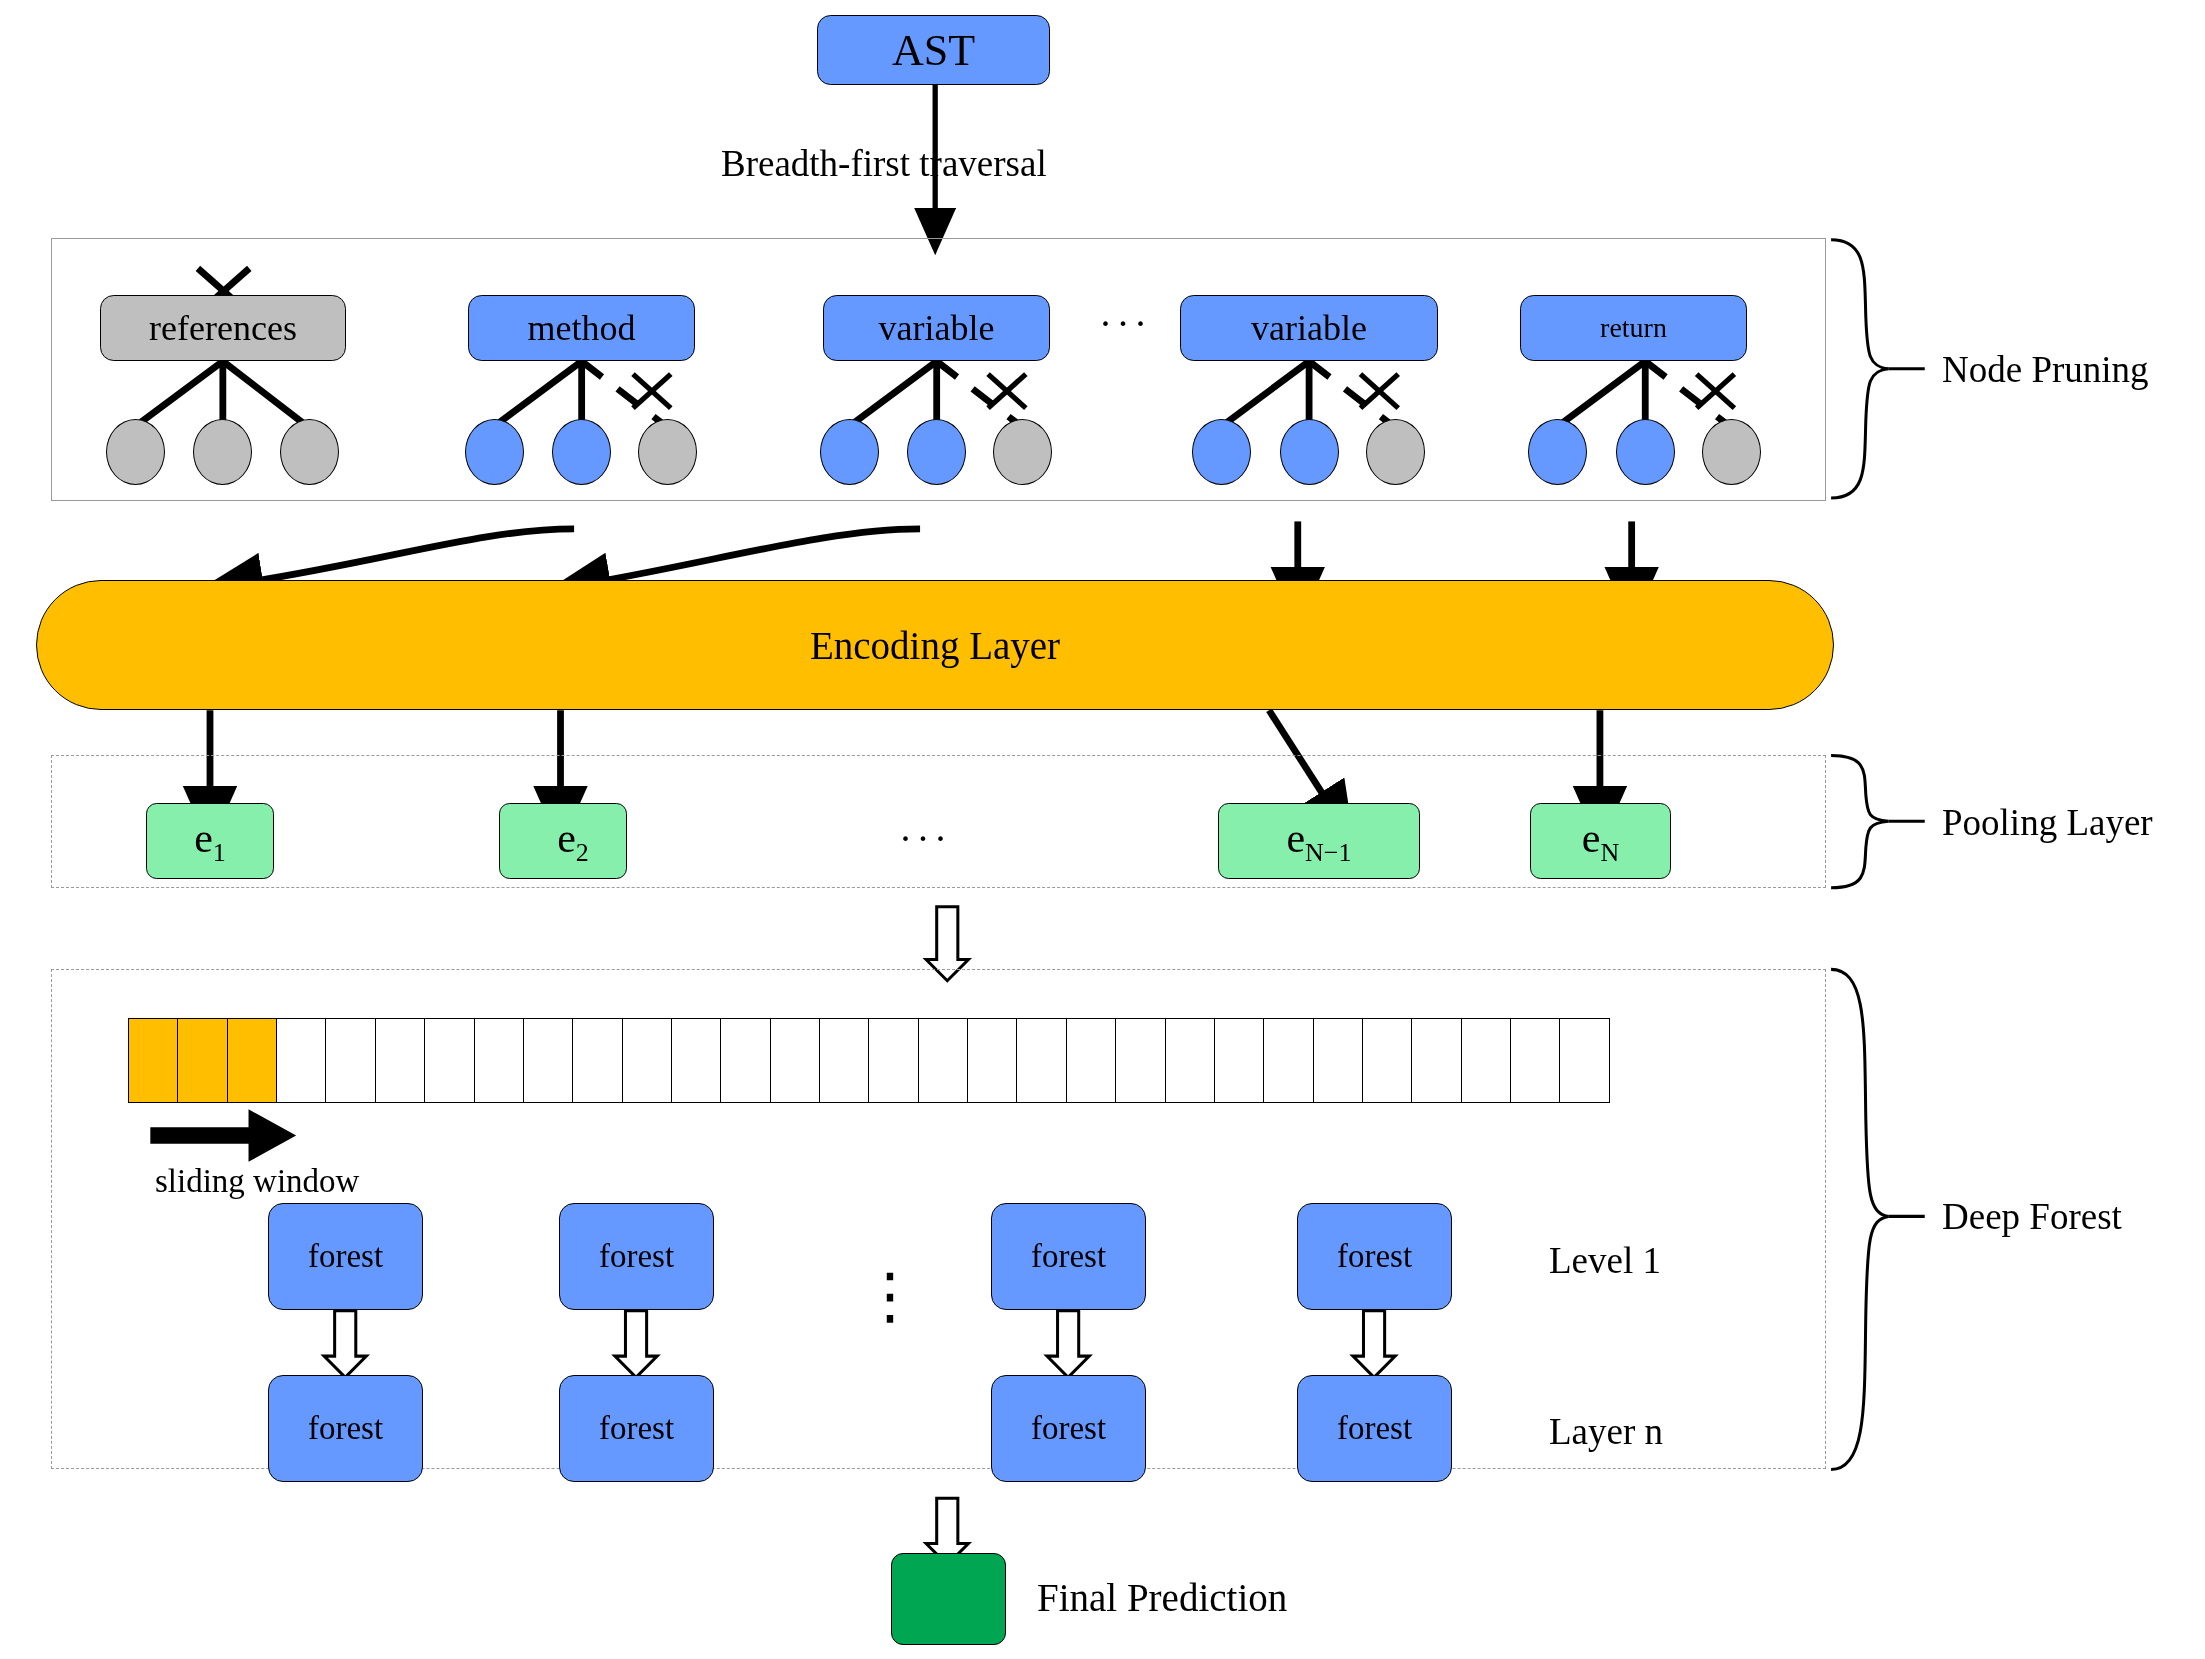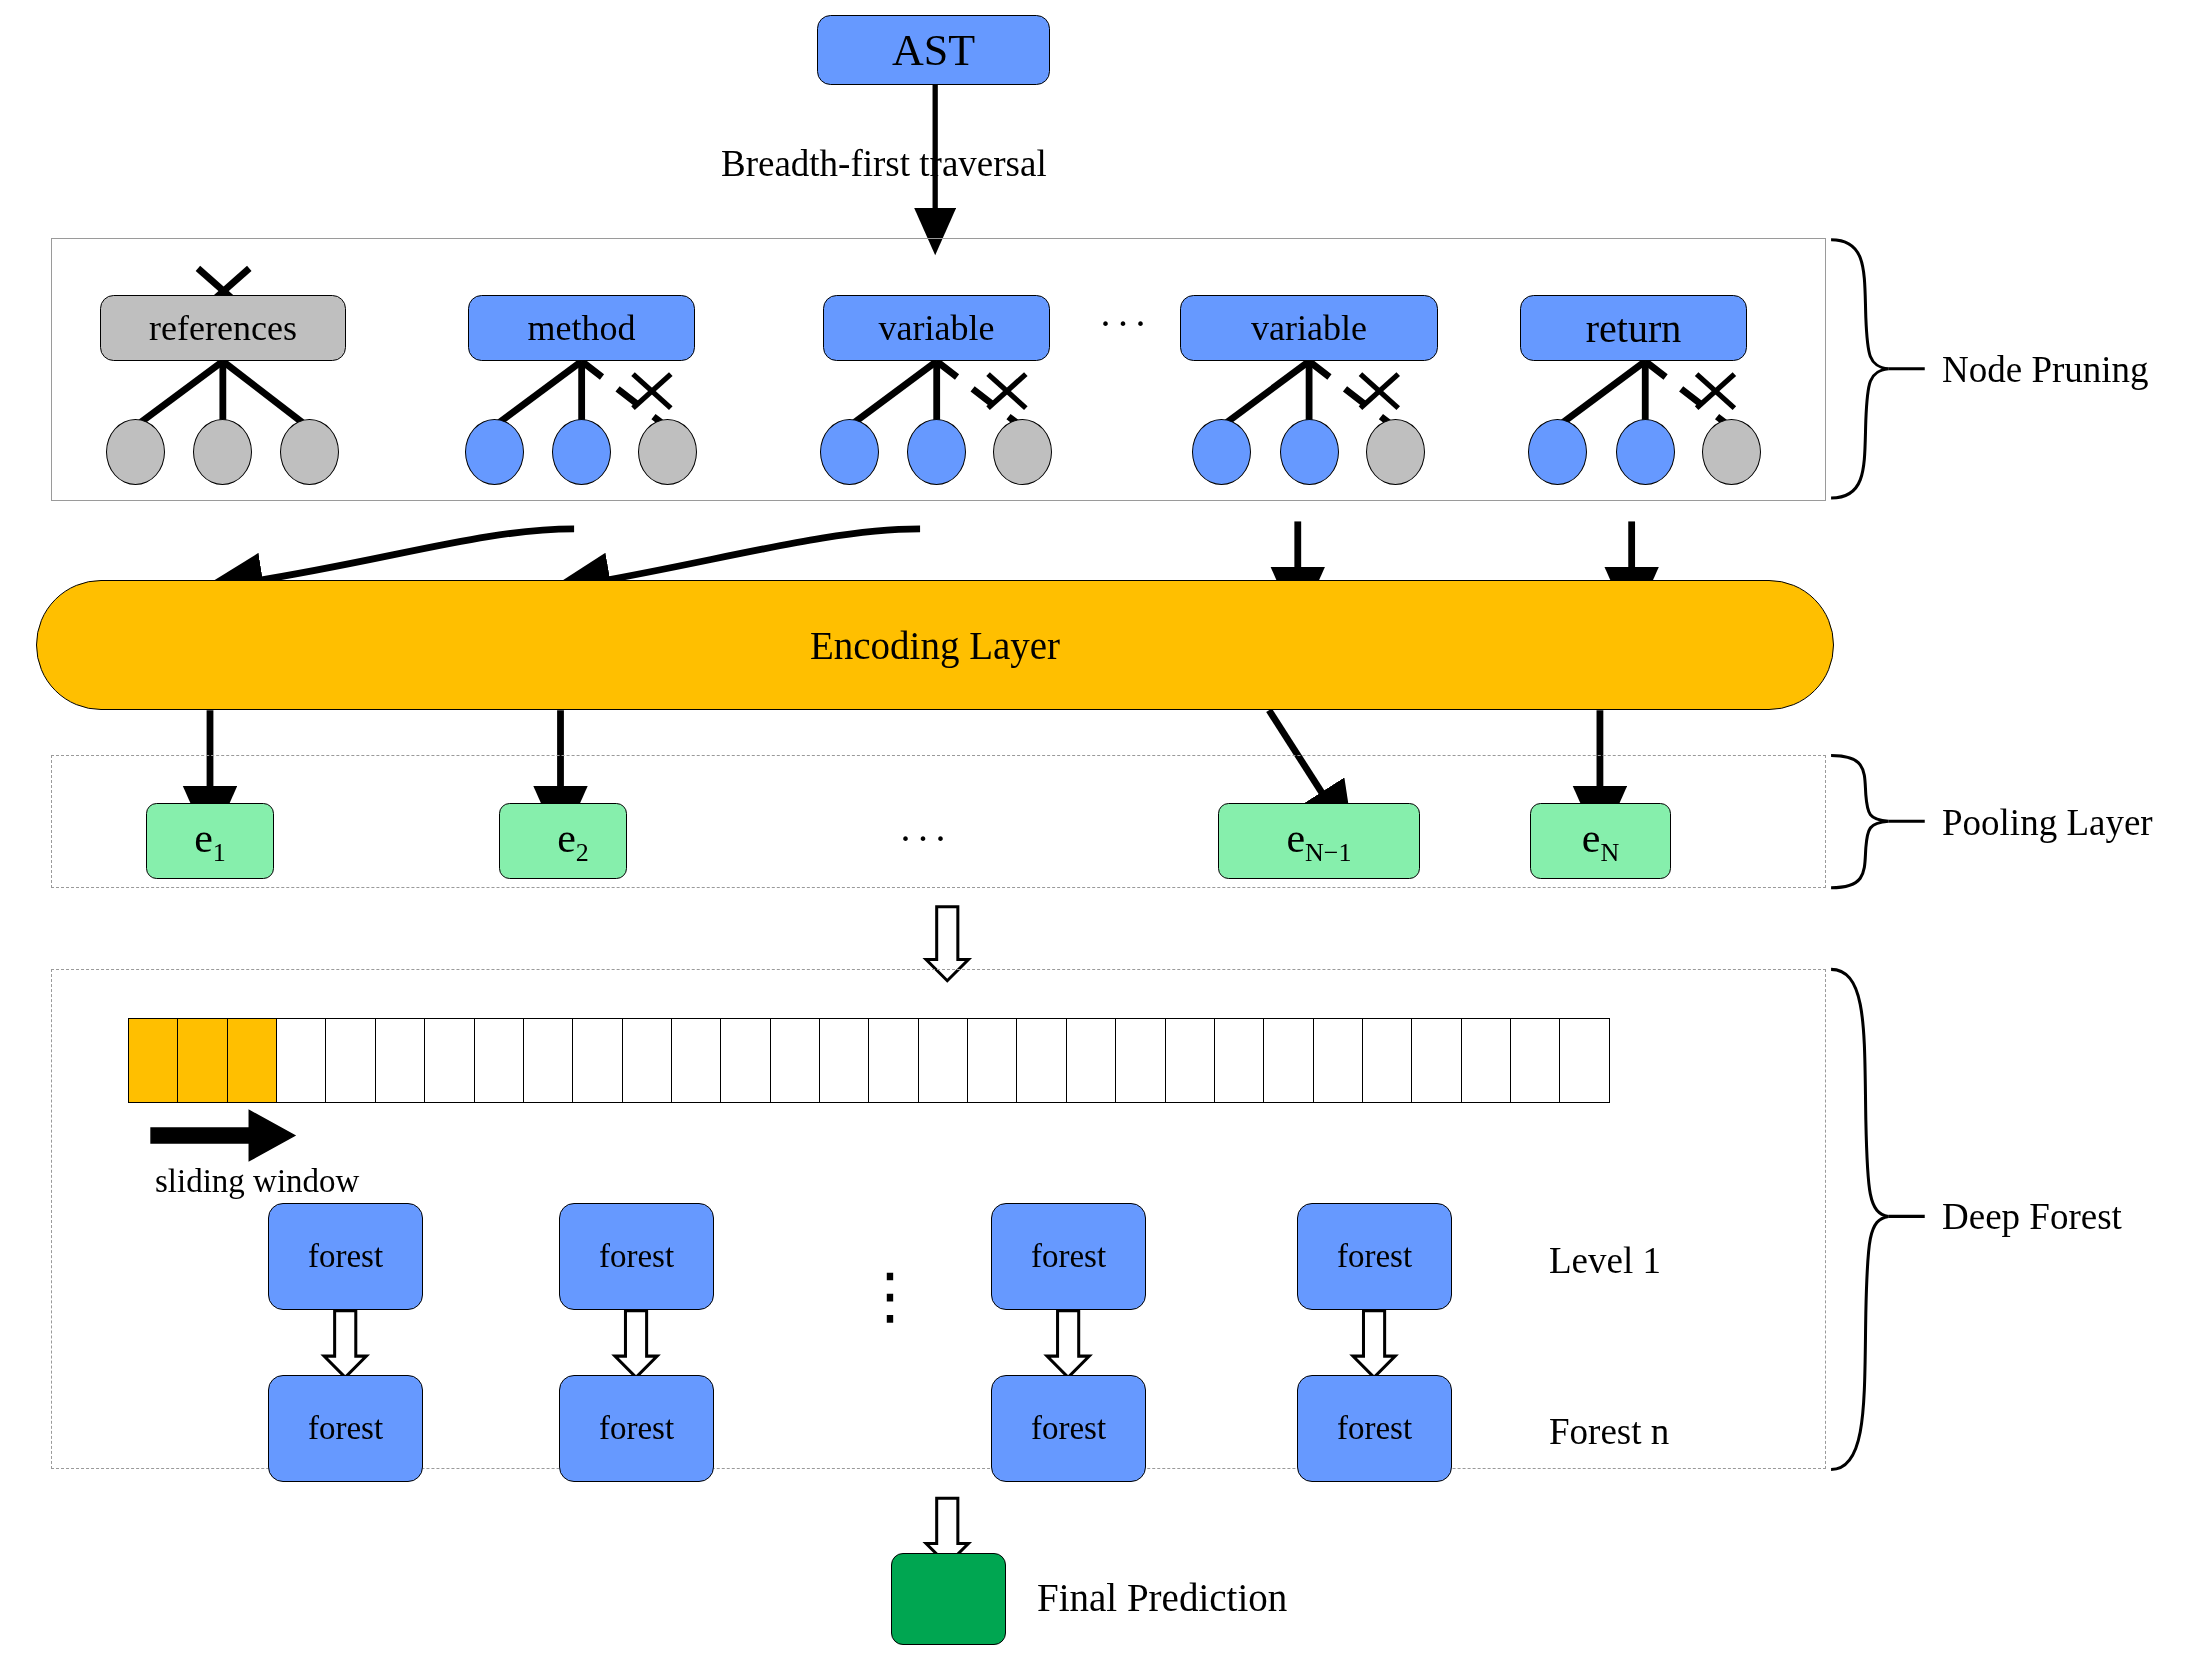--- a/index.html
+++ b/index.html
@@ -151,21 +151,21 @@
   <div class="abs txt" style="left:1099px;top:301px;font-size:39px;letter-spacing:4.5px;">···</div>
 
   <div class="abs nodebox blue" style="left:1180px;top:295px;width:258px;height:66px;">
     <span class="txt" style="font-size:36px;">variable</span>
   </div>
   <div class="abs leaf blue" style="left:1192px;top:419px;width:59px;height:66px;"></div>
   <div class="abs leaf blue" style="left:1280px;top:419px;width:59px;height:66px;"></div>
   <div class="abs leaf gray" style="left:1366px;top:419px;width:59px;height:66px;"></div>
 
   <div class="abs nodebox blue" style="left:1520px;top:295px;width:227px;height:66px;">
-    <span class="txt" style="font-size:40px;">return</span>
+    <span class="txt" style="font-size:28px;">return</span>
   </div>
   <div class="abs leaf blue" style="left:1528px;top:419px;width:59px;height:66px;"></div>
   <div class="abs leaf blue" style="left:1616px;top:419px;width:59px;height:66px;"></div>
   <div class="abs leaf gray" style="left:1702px;top:419px;width:59px;height:66px;"></div>
 
   <div class="abs txt" style="left:1942px;top:348px;font-size:37px;">Node Pruning</div>
 
   <div class="abs" style="left:36px;top:580px;width:1798px;height:130px;background:#FFBF00;
               border:1.5px solid #000;border-radius:65px;
               display:flex;align-items:center;justify-content:center;box-sizing:border-box;">
@@ -262,21 +262,21 @@
   <div class="abs nodebox blue" style="left:559px;top:1375px;width:155px;height:107px;border-radius:15px;">
     <span class="txt" style="font-size:33px;">forest</span>
   </div>
   <div class="abs nodebox blue" style="left:991px;top:1375px;width:155px;height:107px;border-radius:15px;">
     <span class="txt" style="font-size:33px;">forest</span>
   </div>
   <div class="abs nodebox blue" style="left:1297px;top:1375px;width:155px;height:107px;border-radius:15px;">
     <span class="txt" style="font-size:33px;">forest</span>
   </div>
 
-  <div class="abs txt" style="left:1549px;top:1410px;font-size:37px;">Forest n</div>
+  <div class="abs txt" style="left:1549px;top:1410px;font-size:37px;">Layer n</div>
 
   <div class="abs txt" style="left:1942px;top:1195px;font-size:37px;">Deep Forest</div>
 
   <div class="abs nodebox green" style="left:891px;top:1553px;width:115px;height:92px;border-radius:12px;"></div>
   <div class="abs txt" style="left:1037px;top:1575px;font-size:39px;">Final Prediction</div>
 
 </div>
 
 
 </body></html>

